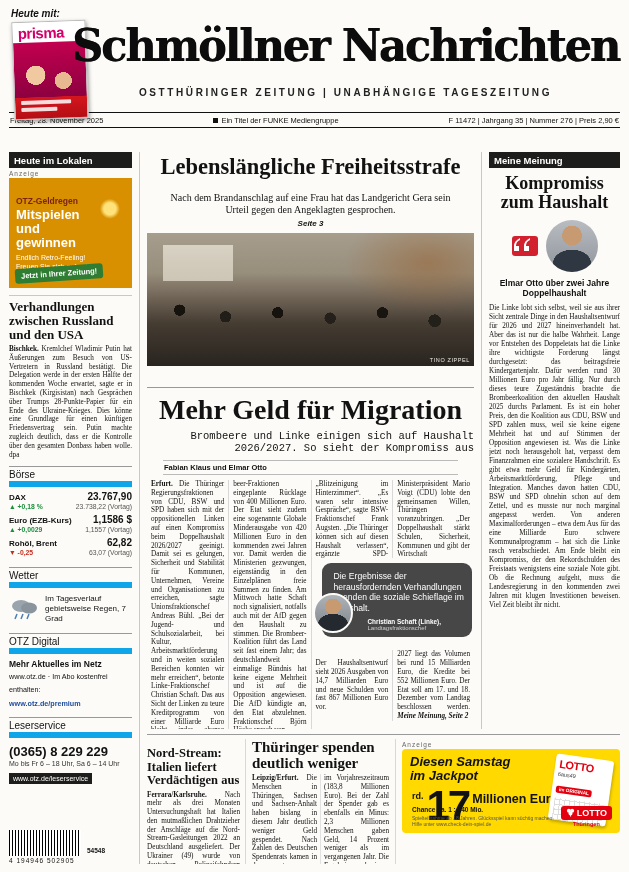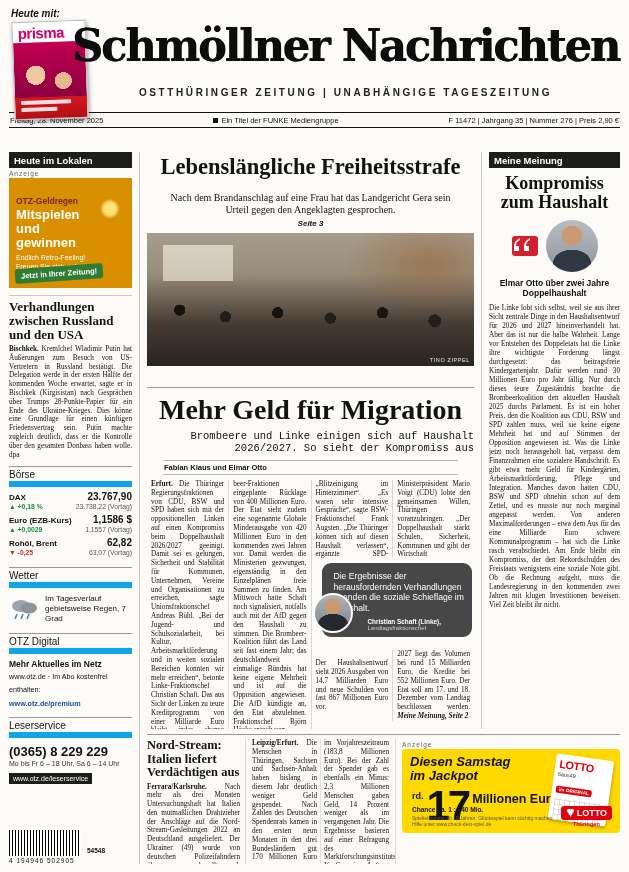--- a/index.html
+++ b/index.html
@@ -135,21 +135,21 @@
   .op-vis{display:flex;align-items:center;justify-content:center;gap:8px;margin-top:8px;}
   .op-ava{width:52px;height:52px;border-radius:50%;
     background:
       radial-gradient(circle 10px at 50% 30%, #c79a72 98%, transparent),
       radial-gradient(ellipse 19px 13px at 50% 82%, #2e3742 98%, transparent),
       linear-gradient(#b9bdc2,#8f949b);}
   .op-cap{font-size:8.5px;font-weight:bold;text-align:center;margin:6px 4px 6px;line-height:10px;}
   .op-body{font-family:"Liberation Serif",serif;font-size:7.2px;line-height:9px;text-align:justify;hyphens:auto;-webkit-hyphens:auto;flex:1;overflow:hidden;}
   
   .nordstream{width:98px;padding-right:5px;overflow:hidden;}
-  .nordstream h3{font-family:"Liberation Serif",serif;font-size:12.5px;line-height:13.5px;font-weight:bold;margin-bottom:3px;}
+  .nordstream h3{font-family:"Liberation Serif",serif;font-size:12.5px;line-height:13.5px;font-weight:bold;margin-bottom:3px;margin-top:8px;}
   .spenden{width:150px;border-left:1px solid #d8d8d8;padding:0 6px;overflow:hidden;}
   .spenden h3{font-family:"Liberation Serif",serif;font-size:15px;line-height:16px;font-weight:bold;margin-bottom:3px;}
   .spenden .tinybody{columns:2;column-gap:7px;column-rule:1px solid #e2e2e2;}
   .lotto-wrap{flex:1;border-left:1px solid #d8d8d8;padding-left:6px;overflow:hidden;}
   .lotto{background:#ffd900;border-radius:4px;height:84px;position:relative;padding:6px 8px;overflow:hidden;}
   .l-line1{font-size:13px;font-weight:bold;font-style:italic;line-height:14px;}
   .jackpot{position:absolute;left:10px;top:38px;display:flex;align-items:flex-start;gap:3px;}
   .rd{font-size:9px;font-weight:bold;margin-top:4px;}
   .big17{font-size:42px;font-weight:bold;line-height:38px;letter-spacing:-2px;}
   .munit{font-size:12.5px;font-weight:bold;line-height:13px;margin-top:6px;}
@@ -345,20 +345,21 @@
       <div class="bottom-row">
         <article class="nordstream">
           <h3>Nord-Stream: Italien liefert Verdächtigen aus</h3>
           <p class="tinybody">
             <span class="city">Ferrara/Karlsruhe.</span>
             <span>Nach mehr als drei Monaten Untersuchungshaft hat Italien den mutmaßlichen Drahtzieher der Anschläge auf die Nord-Stream-Gasleitungen 2022 an Deutschland ausgeliefert. Der Ukrainer (49) wurde von deutschen Polizeifahndern übernommen und sollte noch am Freitag dem Ermittlungsrichter des Bundesgerichtshofs in Karlsruhe vorgeführt werden. Mit Beschwerden vor italienischen Gerichten hatte der Mann versucht, seine Auslieferung zu verhindern. dpa</span>
           </p>
         </article>
 
         <article class="spenden">
+          <h3>Thüringer spenden deutlich weniger</h3>
           <p class="tinybody">
             <span class="city">Leipzig/Erfurt.</span>
             <span>Die Menschen in Thüringen, Sachsen und Sachsen-Anhalt haben bislang in diesem Jahr deutlich weniger Geld gespendet. Nach Zahlen des Deutschen Spendenrats kamen in den ersten neun Monaten in den drei Bundesländern gut 170 Millionen Euro zusammen – neun Prozent weniger als im Vorjahreszeitraum (183,8 Millionen Euro). Bei der Zahl der Spender gab es ebenfalls ein Minus: 2,3 Millionen Menschen gaben Geld, 14 Prozent weniger als im vergangenen Jahr. Die Ergebnisse basieren auf einer Befragung des Marktforschungsinstituts YouGov im Auftrag des Spendenrats. dpa</span>
           </p>
         </article>
 
         <div class="lotto-wrap">
           <div class="ad-label">Anzeige</div>
           <div class="lotto">
             <div class="l-line1">Diesen Samstag</div>

